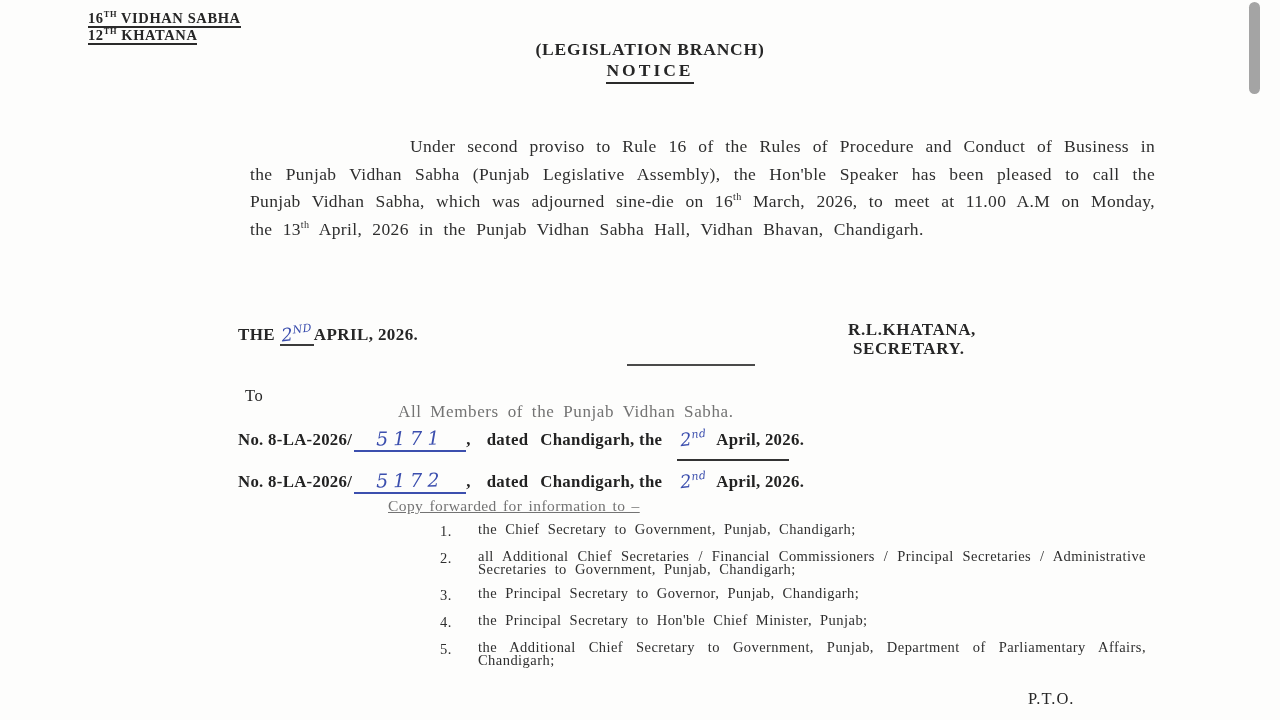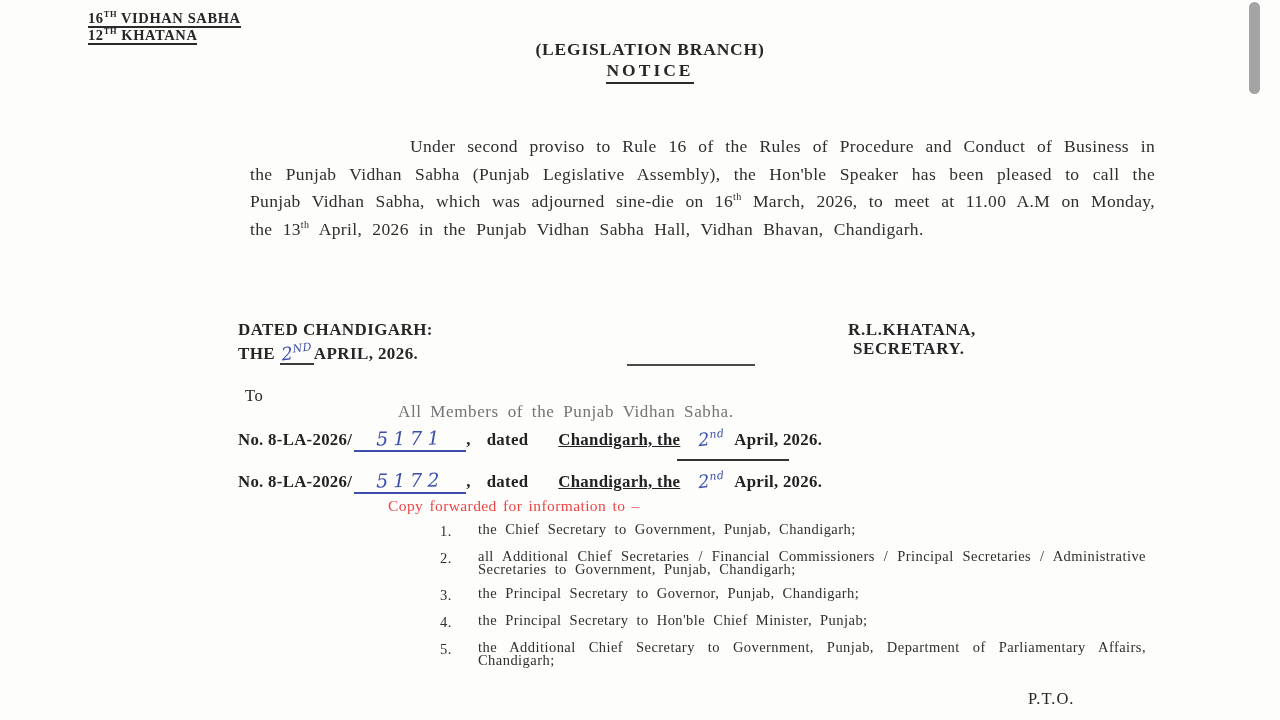--- a/index.html
+++ b/index.html
@@ -52,28 +52,28 @@
   .blank {
     display:inline-block; width:112px; text-align:center;
     border-bottom:2.5px solid var(--handwriting,#3c4fae);
     margin-left:2px;
   }
   .hw { color:var(--handwriting,#3c4fae); font-style:italic; font-family:"DejaVu Serif",serif; font-weight:normal; }
   .hw-num { font-size:19px; letter-spacing:5px; transform:rotate(-1deg); display:inline-block; }
   .hw-day { font-size:18px; display:inline-block; transform:rotate(-6deg); }
   .hw-day sup { font-size:11px; vertical-align:super; letter-spacing:0.5px; }
   .g-dated { margin-left:16px; }
-  .g-place { margin-left:30px;text-decoration:underline; }
+  .g-place { margin-left:12px; }
   .g-day { margin-left:18px; }
   .g-suffix { margin-left:9px; }
 
   .dated .day-blank { display:inline-block; min-width:34px; text-align:center; border-bottom:2px solid #3b3b3b; }
 
   
-  .copy-head { left:388px; top:497px; font-size:15.5px; letter-spacing:0.4px; word-spacing:2px; color:#ef4444; }
+  .copy-head { left:388px; top:497px; font-size:15.5px; letter-spacing:0.4px; word-spacing:2px; color:#737373;text-decoration:underline; }
   .copy-list { left:440px; top:523px; width:706px; font-size:14.5px; color:#2e2e2e; }
   .copy-item { display:flex; margin-bottom:10px; }
   .copy-item .num { width:38px; flex:0 0 38px; letter-spacing:0.5px; }
   .copy-item .txt { flex:1; line-height:13.4px; letter-spacing:0.45px; word-spacing:4px; }
   .copy-item .txt.just { text-align:justify; }
 
   .pto { left:1028px; top:689px; font-weight:normal; font-size:16.5px; letter-spacing:1px; }
 
   
   .scroll-thumb {
@@ -92,21 +92,20 @@
 <div class="abs hdr-center">
   <div class="doc-branch">(LEGISLATION BRANCH)</div>
   <div class="notice"><span class="u">NOTICE</span></div>
 </div>
 
 <div class="abs para">
   <span>Under second proviso to Rule 16 of the Rules of Procedure and Conduct of Business in the Punjab Vidhan Sabha (Punjab Legislative Assembly), the Hon'ble Speaker has been pleased to call the Punjab Vidhan Sabha, which was adjourned sine-die on 16</span><sup class="sm">th</sup><span> March, 2026, to meet at 11.00 A.M on Monday, the 13</span><sup class="sm">th</sup><span> April, 2026 in the Punjab Vidhan Sabha Hall, Vidhan Bhavan, Chandigarh.</span>
 </div>
 
 <div class="abs dated">
-  <div>DATED CHANDIGARH:</div>
   <div>
     <span>THE</span>
     <span class="day-blank"><span class="hw hw-day"><span>2</span><sup>ND</sup></span></span><span>APRIL, 2026.</span>
   </div>
 </div>
 
 <div class="abs sig">
   <div>R.L.KHATANA,</div>
   <div class="l2">SECRETARY.</div>
 </div>

